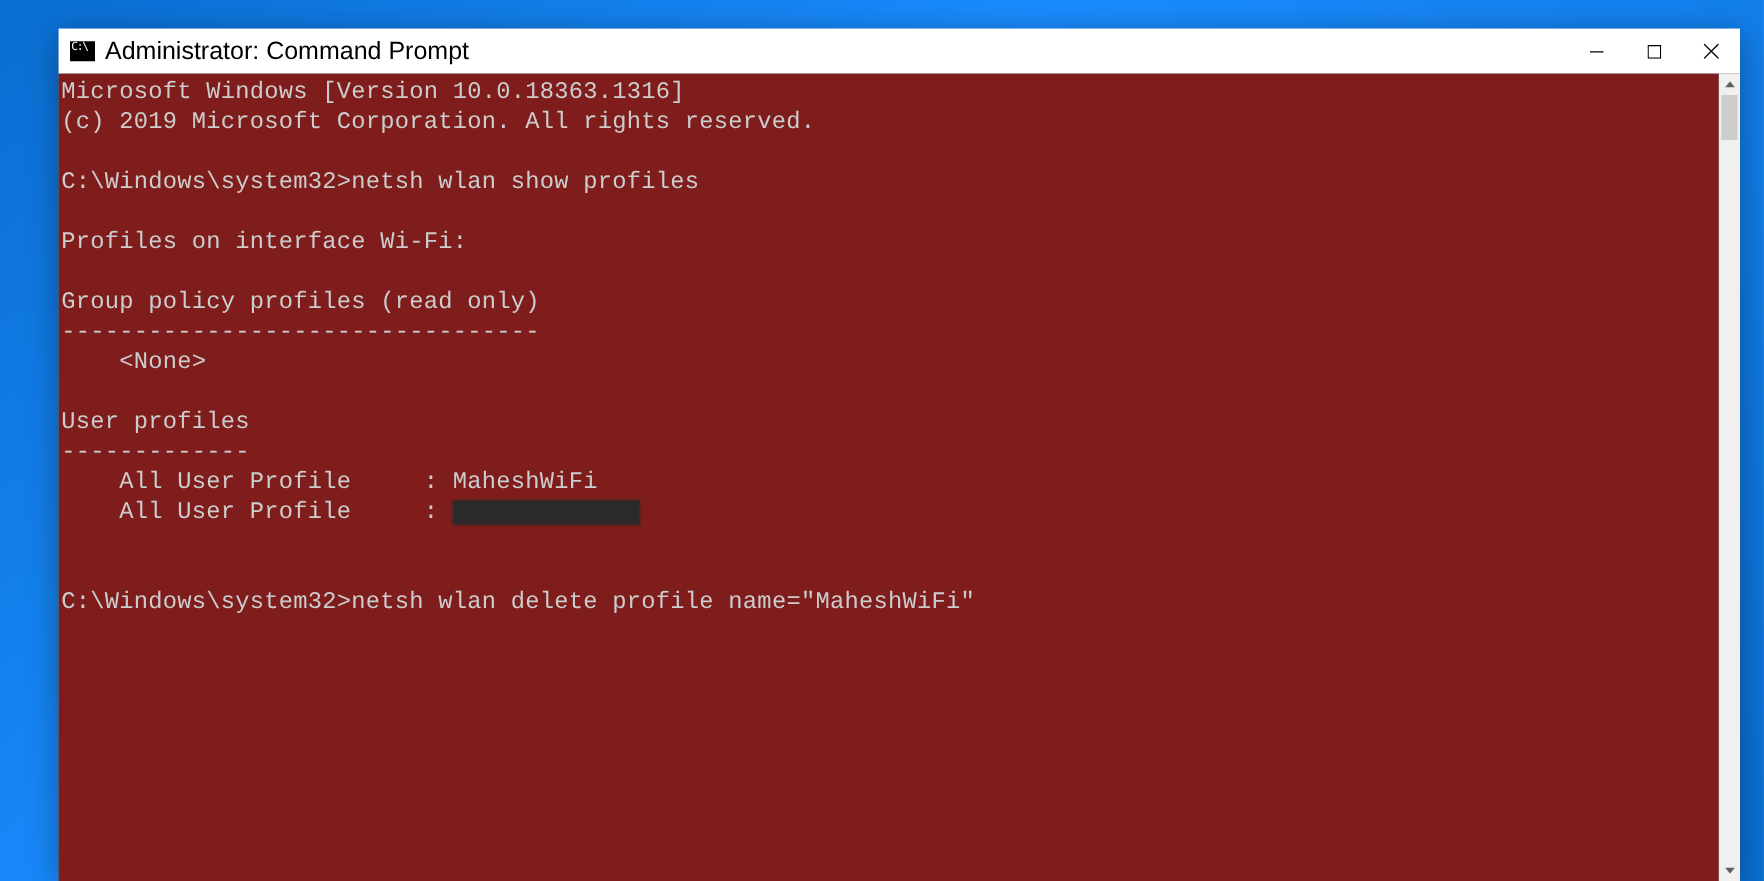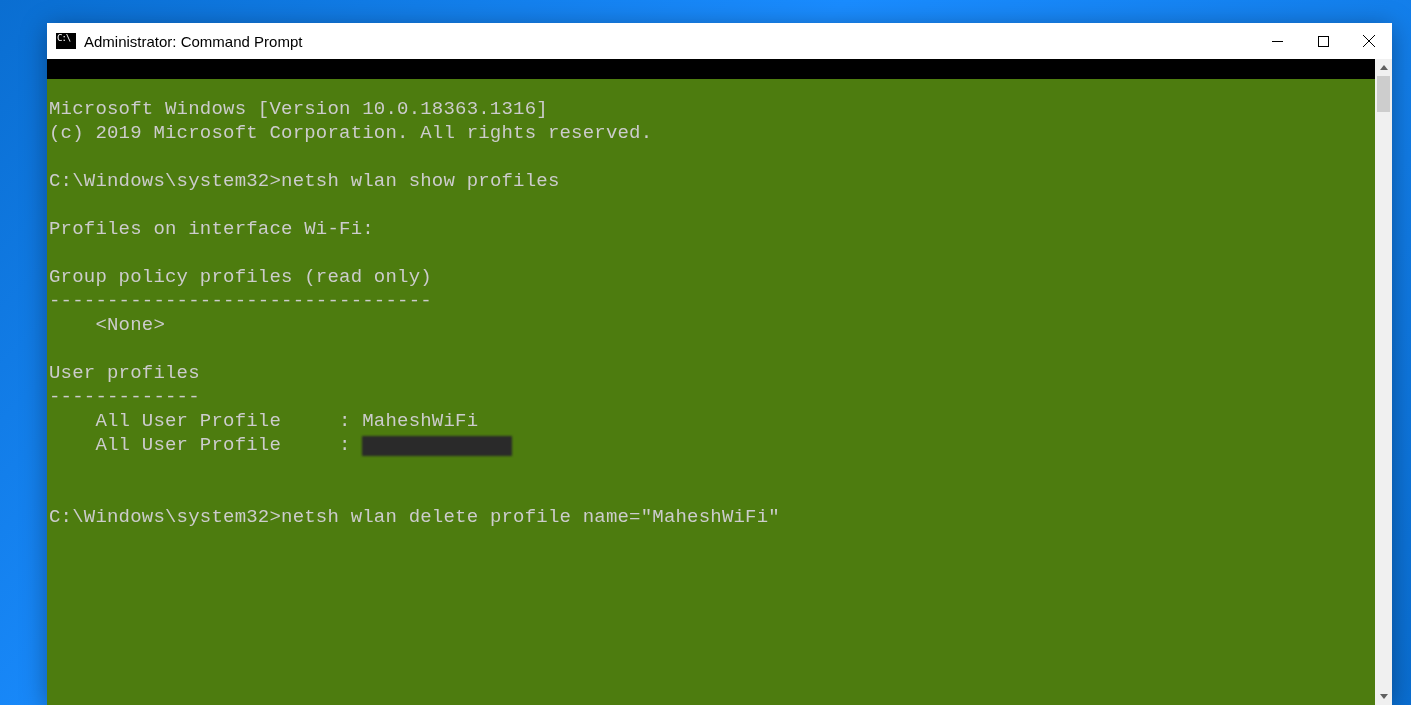--- a/index.html
+++ b/index.html
@@ -27,21 +27,21 @@
     display: flex;
     flex-direction: column;
     box-sizing: border-box;
   }
   .titlebar {
     height: 36px;
     display: flex;
     align-items: center;
     background: #ffffff;
     color: #000000;
-    font-size: 15px;
+    font-size: 20px;
     user-select: none;
   }
   .titlebar .icon-box {
     width: 20px;
     height: 16px;
     margin-left: 9px;
     margin-right: 8px;
     background: #000;
     position: relative;
     display: inline-block;
@@ -71,30 +71,29 @@
   .titlebar .ctrl svg { width: 11px; height: 11px; stroke: #000; stroke-width: 1; fill: none; }
   .titlebar .ctrl.close svg { width: 12px; height: 12px; }
   .client {
     flex: 1;
     display: flex;
     background: #000;
     min-height: 0;
   }
   .terminal {
     flex: 1;
-    background: #4d7c0f;
+    background: #7f1d1d;
     color: #cccccc;
     font-family: Consolas, "Courier New", monospace;
     font-size: 19px;
     line-height: 24px;
-    padding: 18px 0 0 2px;
+    padding: 2px 0 0 2px;
     white-space: pre;
     overflow: hidden;
     letter-spacing: 0.2px;
-    margin-top: 20px;
   }
   .terminal .row { display: block; }
   .terminal .redact {
     display: inline-block;
     width: 150px;
     height: 20px;
     background: #2a2a2a;
     vertical-align: text-bottom;
     margin-left: 0px;
     filter: blur(1px);

